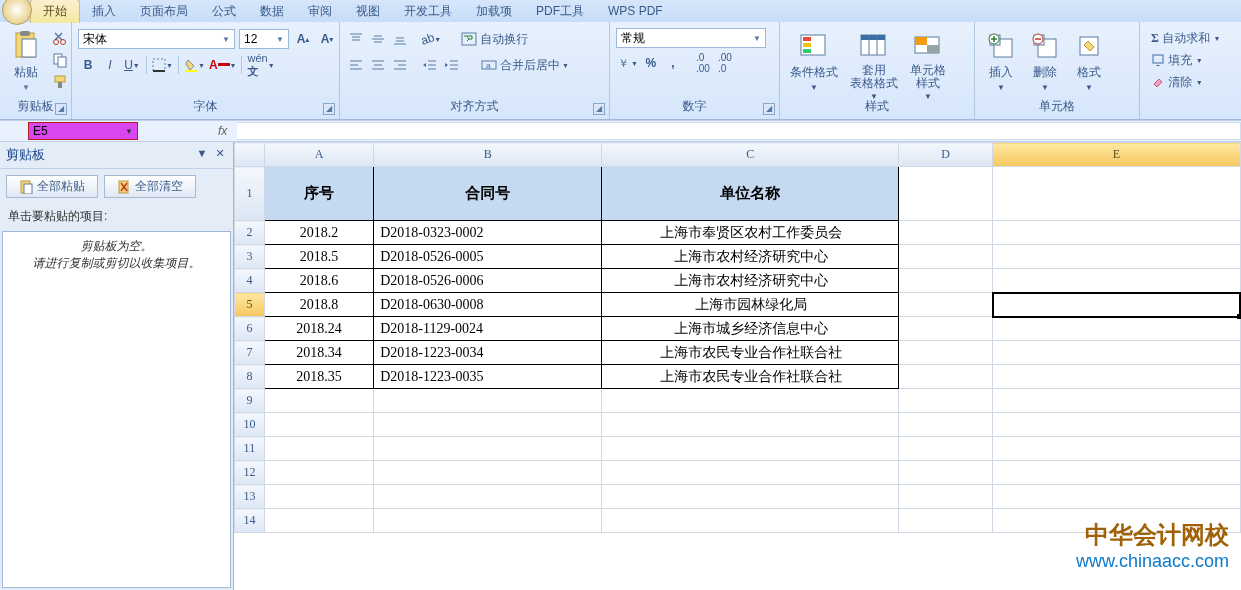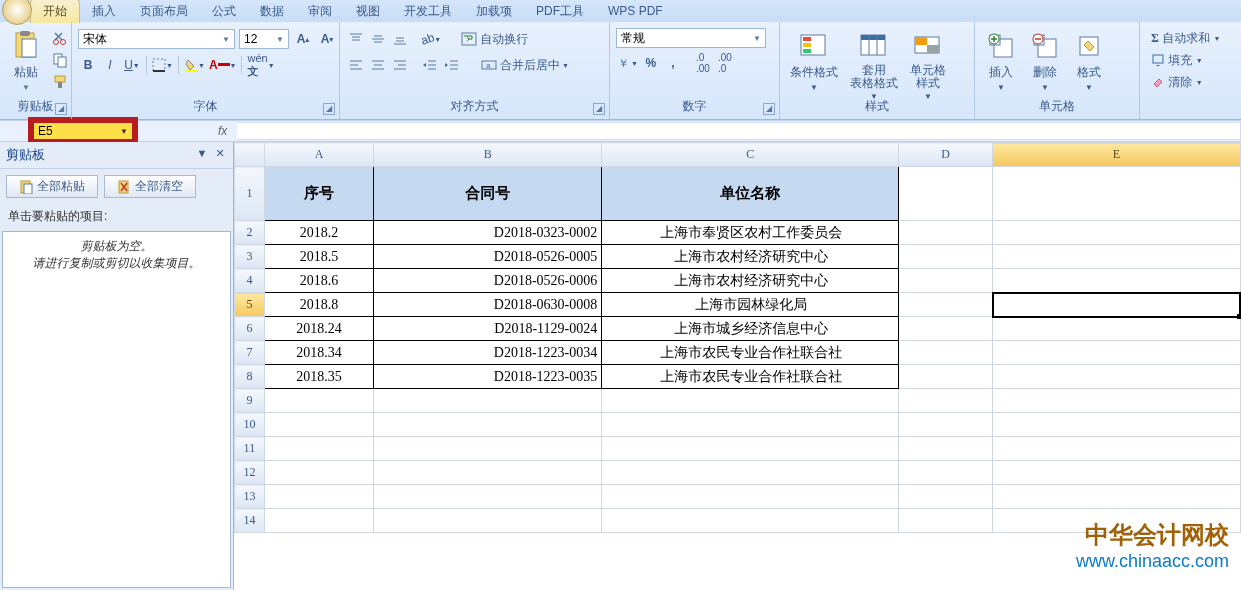--- a/index.html
+++ b/index.html
@@ -21,21 +21,21 @@
 .big-btn { display: flex; flex-direction: column; align-items: center; padding: 2px 4px; cursor: pointer; color: #3b5a8a; gap: 2px; }
 .big-btn .ico { width: 32px; height: 32px; display: flex; align-items: center; justify-content: center; }
 .big-btn span { font-size: 12px; }
 .small-row { display: flex; gap: 2px; align-items: center; height: 22px; }
 .sbtn { min-width: 20px; height: 20px; border: 1px solid transparent; display: flex; align-items: center; justify-content: center; cursor: pointer; font-size: 12px; color: #3b5a8a; }
 .combo { height: 20px; border: 1px solid #9ab8d8; background: #fff; font-size: 12px; display: flex; align-items: center; padding: 0 4px; justify-content: space-between; }
 .combo .dd { color: #5a7aa0; font-size: 8px; margin-left: 4px; }
 
 
 .formula-bar { display: flex; height: 22px; background: #e8f1fd; border-top: 1px solid #c0d0e8; border-bottom: 1px solid #c0d0e8; align-items: center; }
-.name-box { width: 110px; border: 6px solid #b91c1c; background: #fde047; margin-left: 28px; padding: 1px 4px; display: flex; justify-content: space-between; align-items: center; }
+.name-box { width: 110px; border: 1px solid #b91c1c; background: #d946ef; margin-left: 28px; padding: 1px 4px; display: flex; justify-content: space-between; align-items: center; }
 .name-box .dd { font-size: 8px; color: #333; }
 .fx { margin: 0 10px 0 80px; font-style: italic; color: #666; }
 .formula-input { flex: 1; background: #fff; border: 1px solid #d0dcf0; height: 18px; border-left: none; }
 
 
 .main { display: flex; height: 448px; }
 .clipboard-pane { width: 234px; background: #e4ecf7; border-right: 1px solid #a0b8d8; display: flex; flex-direction: column; }
 .cp-header { display: flex; justify-content: space-between; padding: 4px 6px; color: #15428b; font-size: 13px; border-bottom: 1px solid #c0d0e8; }
 .cp-close { display: flex; gap: 4px; }
 .cp-close span { width: 14px; height: 14px; text-align: center; line-height: 12px; color: #3b5a8a; cursor: pointer; font-size: 11px; border: 1px solid transparent; }
@@ -51,21 +51,21 @@
 .grid th, .grid td { border: 1px solid #d0d7e5; height: 24px; font-size: 14px; font-family: "Times New Roman", SimSun; }
 .grid .colh { background: linear-gradient(#f4f8fd,#dce6f4); text-align: center; color: #3b5a8a; font-weight: normal; font-size: 12px; height: 20px; }
 .grid .rowh { background: linear-gradient(#f4f8fd,#dce6f4); text-align: center; color: #3b5a8a; width: 30px; font-size: 12px; font-weight: normal; }
 .grid .rowh.sel { background: linear-gradient(#ffe8a0,#f5c860); color: #5a4a20; }
 .grid .colh.sel { background: linear-gradient(#ffe8a0,#f5c860); color: #5a4a20; }
 .corner { background: linear-gradient(#f4f8fd,#dce6f4); }
 
 .grid td.data { border: 1px solid #000; padding: 0 4px; }
 .grid td.dh-bg { text-align: center; font-weight: bold; font-family: "楷体", KaiTi, serif; font-size: 15px; background: #c5d9f1; height: 54px; }
 .grid td.c-a { text-align: center; }
-.grid td.c-b { text-align: right; padding-left: 6px; margin-left: 16px; }
+.grid td.c-b { text-align: left; padding-left: 6px; margin-left: 16px; }
 .grid td.c-c { text-align: center; padding-left: 6px; font-family: SimSun; }
 .grid td.selcell { border: 2.5px solid #000 !important; position: relative; }
 .grid td.selcell::after { content: ""; position: absolute; right: -3px; bottom: -3px; width: 5px; height: 5px; background: #000; }
 
 
 .watermark { position: absolute; right: 12px; bottom: 18px; text-align: right; z-index: 50; }
 .wm1 { color: #a16207; font-size: 24px; font-weight: bold; font-family: "Microsoft YaHei"; }
 .wm2 { color: #0a7acc; font-size: 18px; font-family: Arial; }
 
 svg { display: block; }

